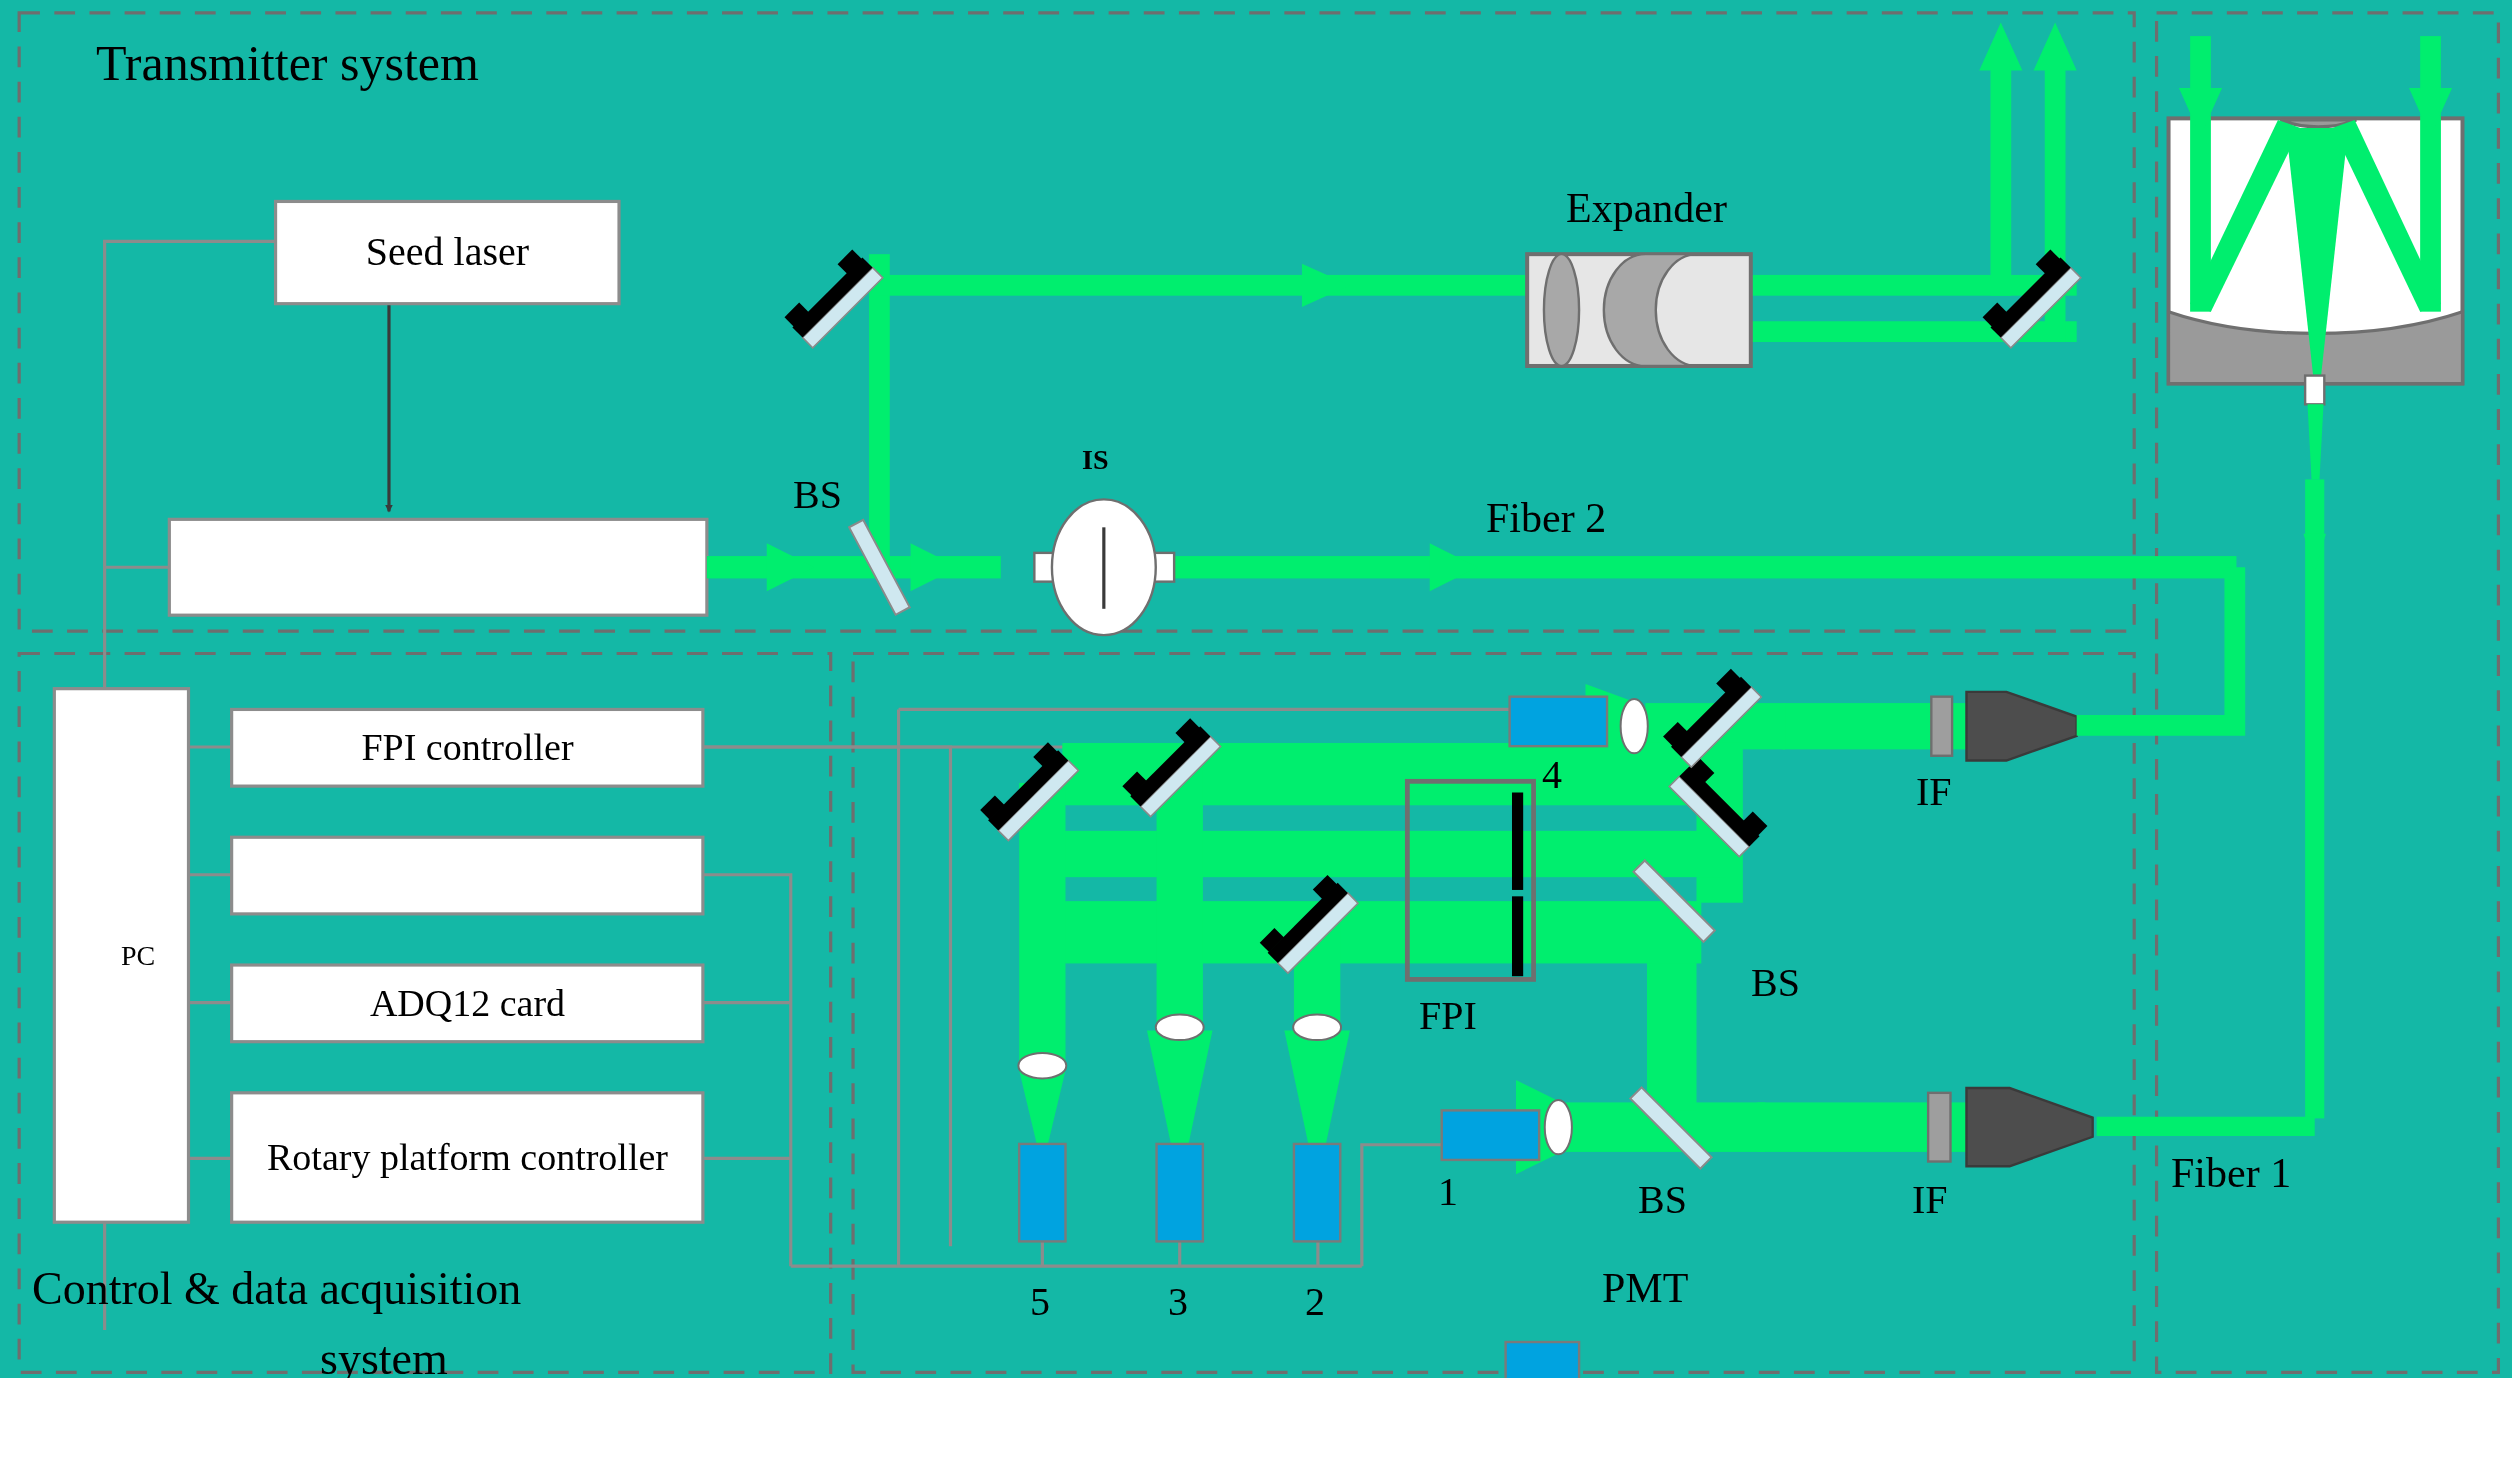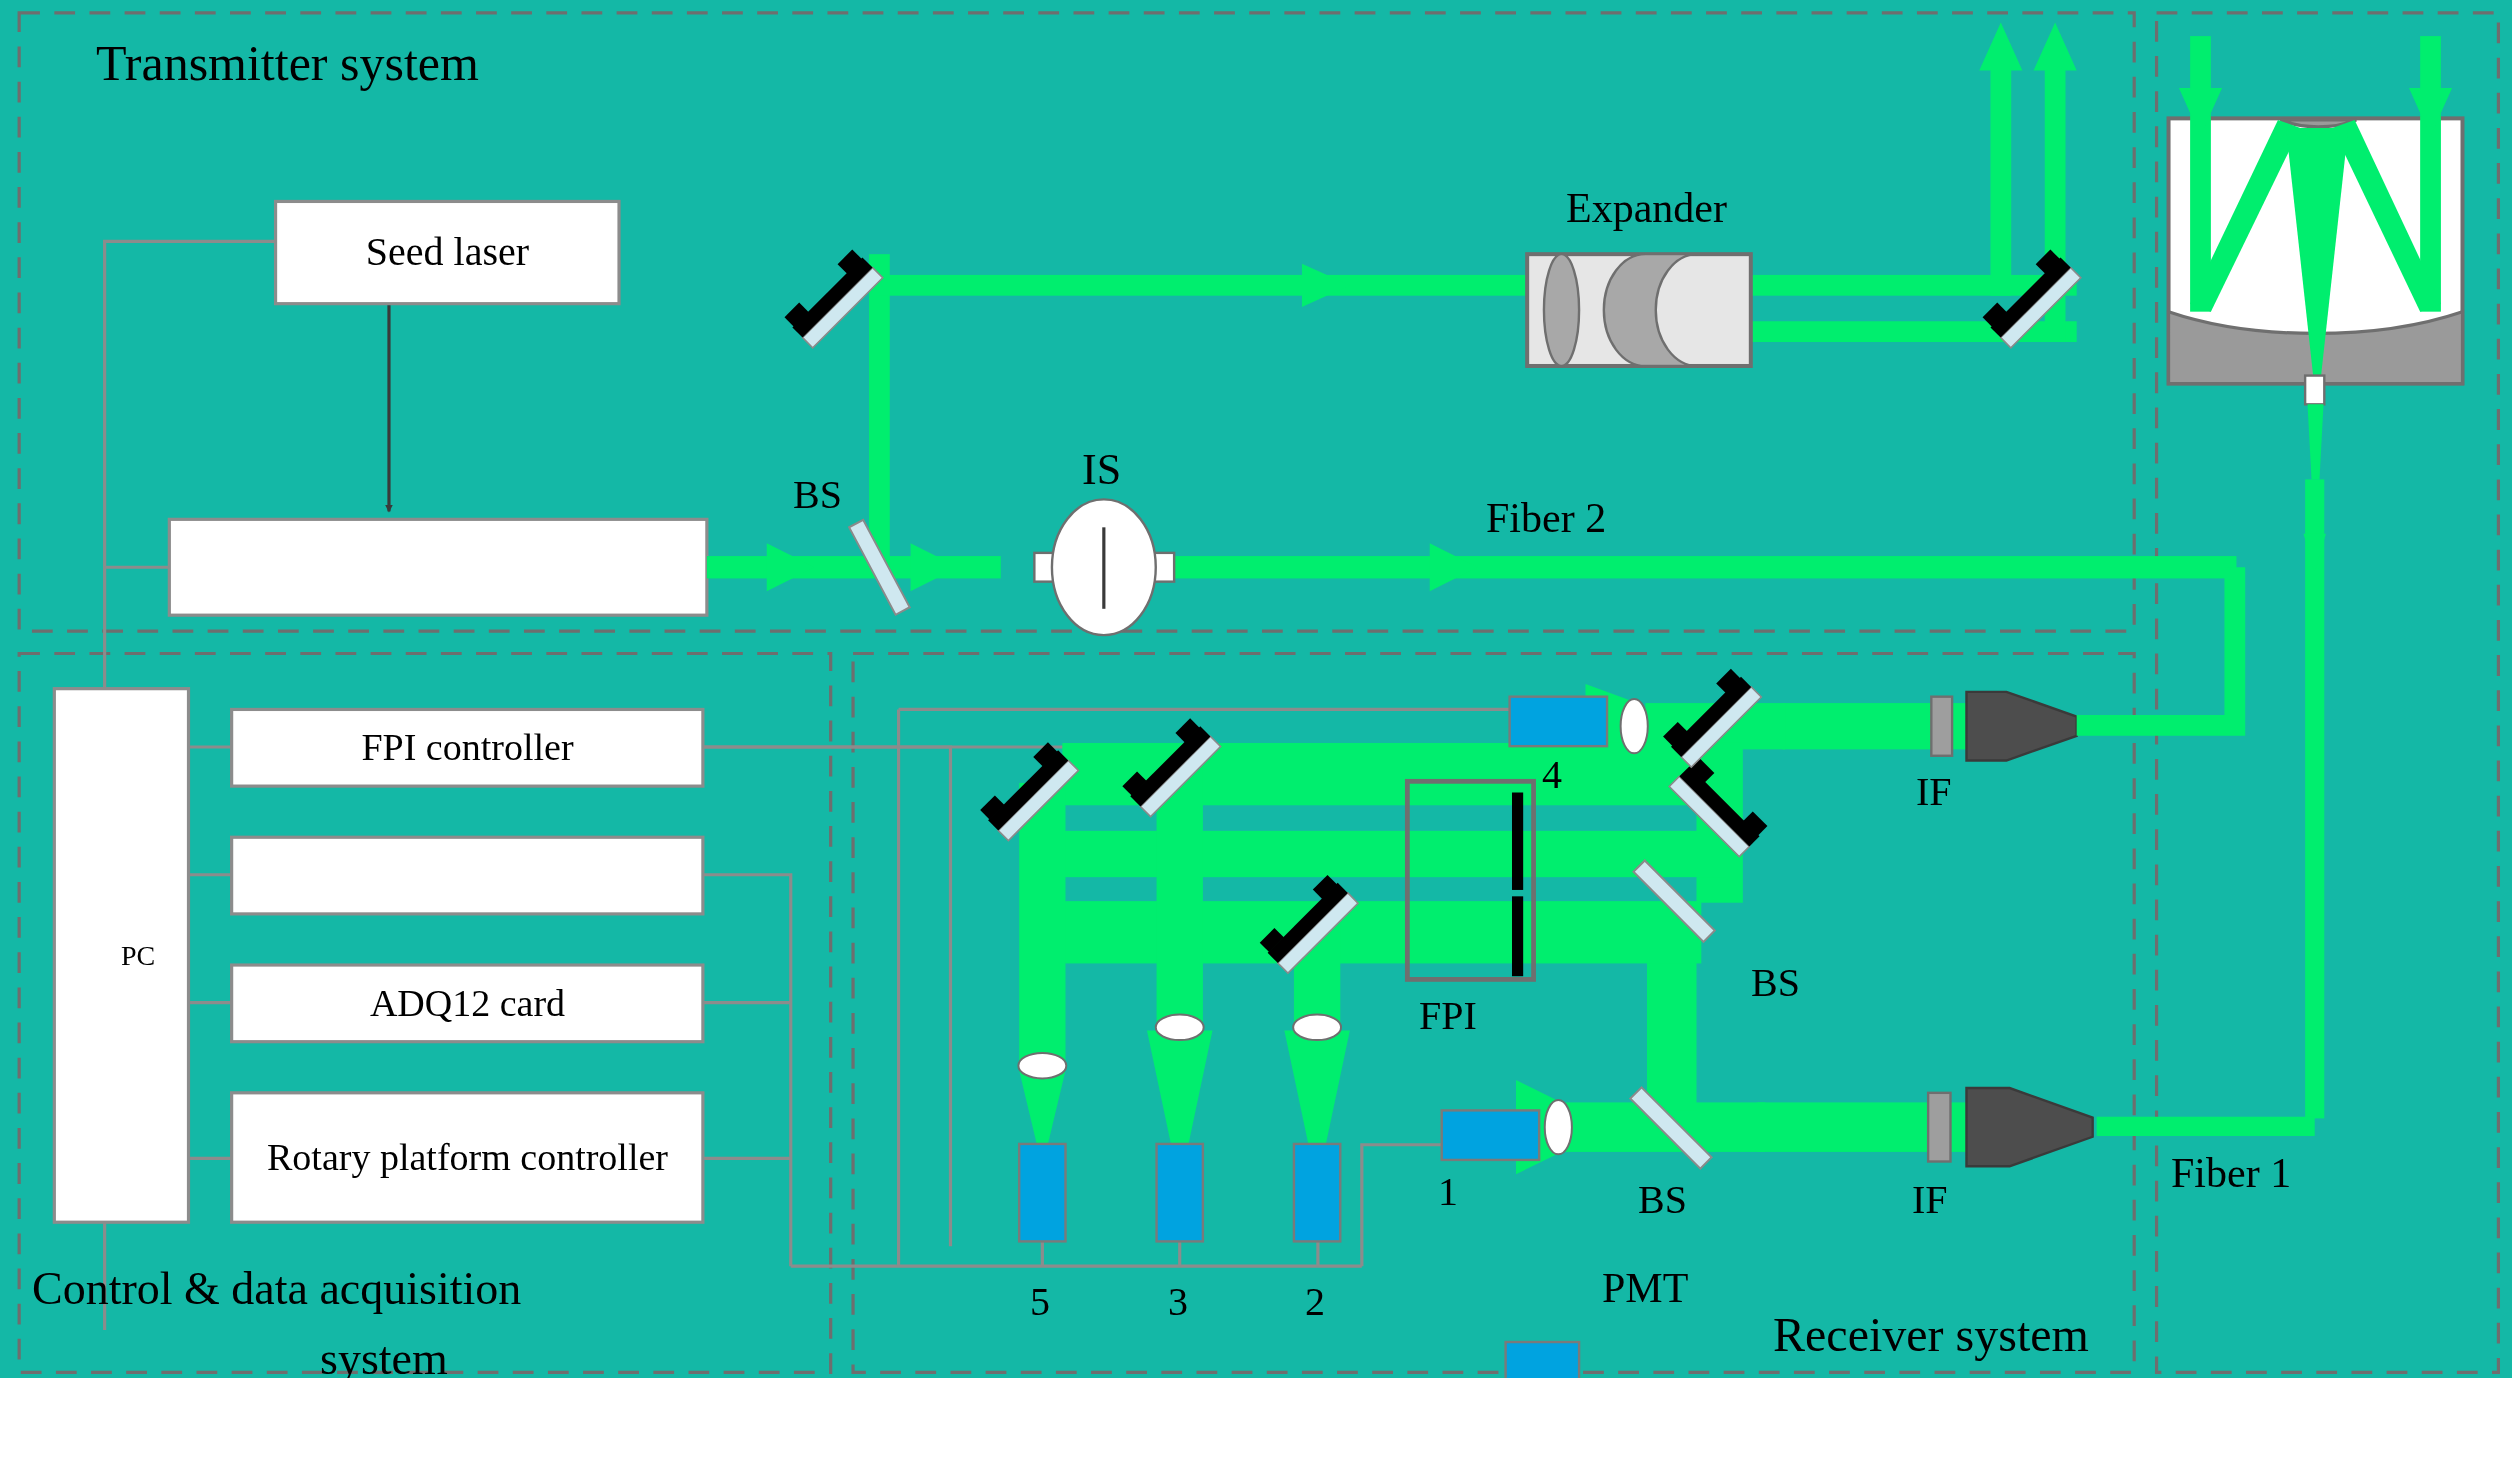--- a/index.html
+++ b/index.html
@@ -276,21 +276,21 @@
   <rect x="1885" y="1680" width="92" height="52" fill="#00A3E0" stroke="#7a7a7a" stroke-width="3"></rect>
 </svg>
 
 <div class="lbl" style="left:96px;top:34px;font-size:50px;">Transmitter system</div>
 
 <div class="boxlabel" style="left:276px;top:201px;width:343px;height:102px;font-size:40px;">Seed laser</div>
 
 
 <div class="lbl" style="left:793px;top:471px;font-size:40px;">BS</div>
 
-<div class="lbl" style="left:1082px;top:444px;font-size:44px;">IS</div>
+<div class="lbl" style="left:1082px;top:444px;font-size:28px;font-weight:bold;">IS</div>
 
 <div class="lbl" style="left:1518px;top:184px;font-size:42px;margin-left:48px;">Expander</div>
 
 <div class="lbl" style="left:1486px;top:494px;font-size:42px;">Fiber 2</div>
 
 <div class="boxlabel" style="left:54px;top:689px;width:134px;height:534px;font-size:28px;padding-left:17px;">PC</div>
 
 <div class="boxlabel" style="left:232px;top:709px;width:471px;height:77px;font-size:38px;">FPI controller</div>
 
 
@@ -314,16 +314,15 @@
 <div class="lbl" style="left:2171px;top:1149px;font-size:42px;">Fiber 1</div>
 
 <div class="lbl" style="left:1438px;top:1168px;font-size:40px;">1</div>
 <div class="lbl" style="left:1305px;top:1278px;font-size:40px;">2</div>
 <div class="lbl" style="left:1168px;top:1278px;font-size:40px;">3</div>
 <div class="lbl" style="left:1542px;top:751px;font-size:40px;">4</div>
 <div class="lbl" style="left:1030px;top:1278px;font-size:40px;">5</div>
 
 <div class="lbl" style="left:1602px;top:1264px;font-size:42px;">PMT</div>
 
-<div class="lbl" style="left:1773px;top:1307px;font-size:48px;">Receiver system</div>
 
 </div>
 
 
 </body></html>

